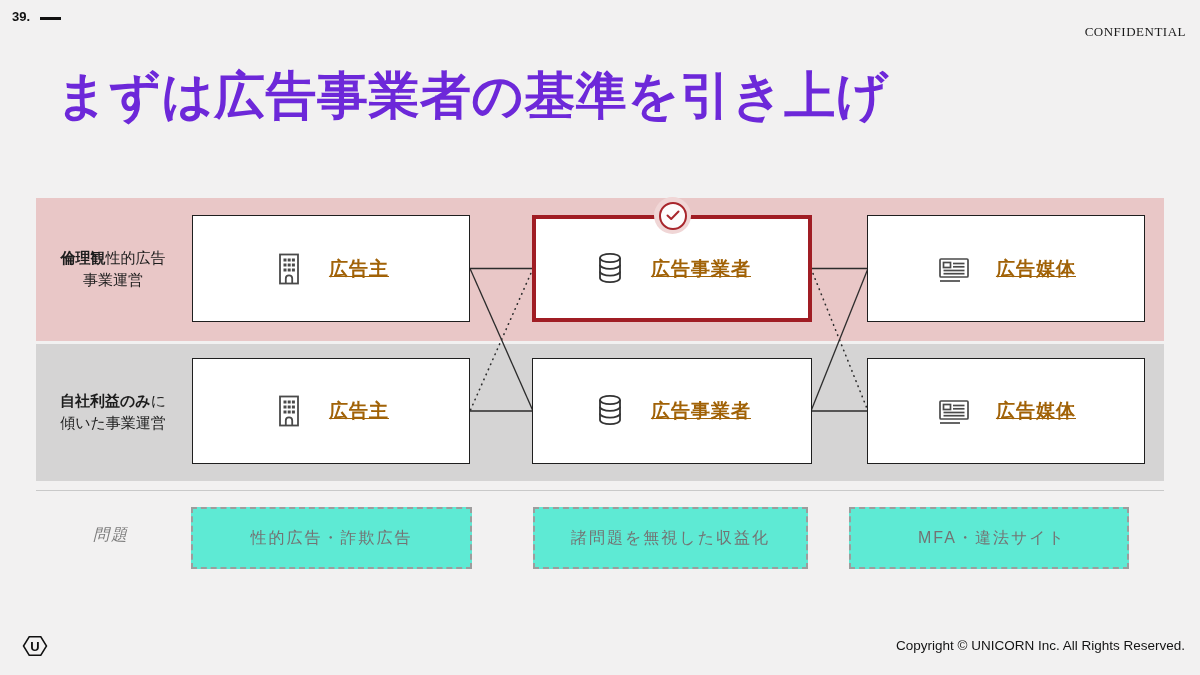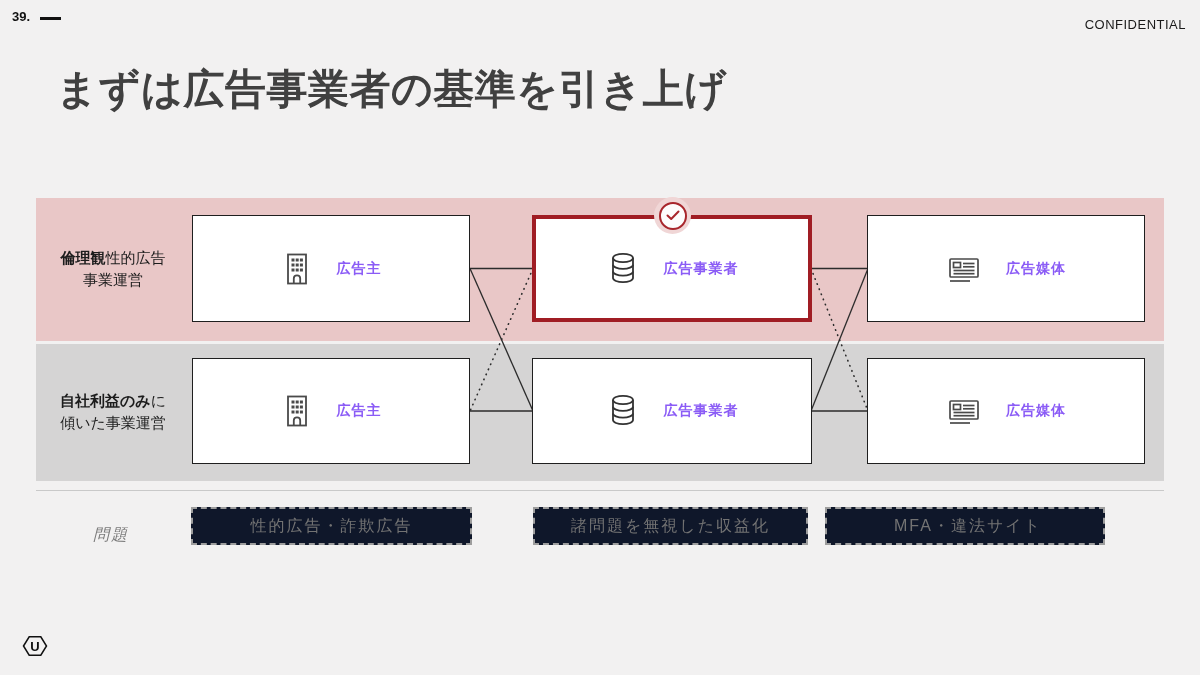--- a/index.html
+++ b/index.html
@@ -3,64 +3,64 @@
 <meta charset="utf-8">
 <style>
   html,body{margin:0;padding:0;}
   .slide{
     position:relative;width:1200px;height:675px;background:#f2f1f1;overflow:hidden;
     font-family:"Liberation Sans","DejaVu Sans",sans-serif;color:#111;
   }
   
   .page-num{position:absolute;left:12px;top:9px;font-size:13px;font-weight:bold;color:#111;}
   .page-dash{position:absolute;left:40px;top:17px;width:21px;height:2.5px;background:#111;}
-  .confidential{position:absolute;right:14px;top:17px;font-size:13px;letter-spacing:.5px;color:#1a1a1a;}
-  
-  .title{position:absolute;left:56px;top:62px;font-size:41px;font-weight:700;color:#404040;letter-spacing:.5px;}
+  .confidential{position:absolute;right:14px;top:24px;font-size:13px;letter-spacing:.5px;color:#1a1a1a;font-family:Liberation Serif, serif;}
+  
+  .title{position:absolute;left:56px;top:62px;font-size:51px;font-weight:700;color:#6d28d9;letter-spacing:.5px;}
   
   .band{position:absolute;left:36px;width:1128px;}
   .band.top{top:198px;height:143px;background:#e9c7c7;}
   .band.bottom{top:344px;height:137px;background:#d5d4d4;}
   
   .row-label{position:absolute;left:33px;width:160px;text-align:center;font-size:15px;line-height:1.45;color:#1c1c1c;}
   .row-label.r1{top:247px;}
   .row-label.r2{top:390px;}
   .row-label b{font-weight:700;}
   
   .connectors{position:absolute;left:0;top:0;width:1200px;height:675px;z-index:1;}
   
   .ebox{
     position:absolute;background:#ffffff;border:1.5px solid #1f1f1f;box-sizing:border-box;
     display:flex;align-items:center;justify-content:center;gap:24px;z-index:2;
   }
-  .ebox .elabel{font-size:14px;font-weight:700;color:#8b5cf6;letter-spacing:1px;}
+  .ebox .elabel{font-size:19px;font-weight:700;color:#a16207;letter-spacing:1px;text-decoration:underline;}
   .ebox .eicon{display:flex;}
   .b1t{left:192px;top:215px;width:278px;height:107px;}
   .b2t{left:532px;top:215px;width:280px;height:107px;border:4px solid #a01d24;}
   .b3t{left:867px;top:215px;width:278px;height:107px;}
   .b1b{left:192px;top:358px;width:278px;height:106px;}
   .b2b{left:532px;top:358px;width:280px;height:106px;}
   .b3b{left:867px;top:358px;width:278px;height:106px;}
   
   .badge-halo{position:absolute;left:654px;top:197px;width:37px;height:37px;border-radius:50%;
     background:#f0d6d6;z-index:3;}
   .badge-circle{position:absolute;left:658.5px;top:201.5px;width:28px;height:28px;border-radius:50%;
     background:#fdfcfc;border:2px solid #a8262c;box-sizing:border-box;z-index:4;
     display:flex;align-items:center;justify-content:center;}
   
   .divider{position:absolute;left:36px;top:490px;width:1128px;height:1px;background:#c9c9c9;}
   
   .problems-label{position:absolute;left:70px;top:525px;width:82px;text-align:center;
     font-size:16px;color:#7b7b7b;letter-spacing:2px;font-style:italic;}
-  .pbox{position:absolute;top:507px;height:38px;background:#0f172a;border:2px dashed #9d9d9d;
+  .pbox{position:absolute;top:507px;height:62px;background:#5eead4;border:2px dashed #9d9d9d;
     box-sizing:border-box;display:flex;align-items:center;justify-content:center;
     font-size:16px;color:#737373;letter-spacing:2px;}
   .p1{left:191px;width:281px;}
   .p2{left:533px;width:275px;}
-  .p3{left:825px;width:280px;padding-left:6px;}
+  .p3{left:849px;width:280px;padding-left:6px;}
   
   .logo{position:absolute;left:21px;top:632px;}
   .copyright{position:absolute;right:15px;top:638px;font-size:13.5px;color:#141414;}
 </style>
 </head>
 <body>
 
 <div class="slide">
 
   <div class="page-num">39.</div>
@@ -221,14 +221,15 @@
   <div class="pbox p1">性的広告・詐欺広告</div>
   <div class="pbox p2">諸問題を無視した収益化</div>
   <div class="pbox p3">MFA・違法サイト</div>
 
   <div class="logo">
     <svg width="28" height="28" viewBox="0 0 28 28">
         <polygon points="2.5,14 8.2,4.8 19.8,4.8 25.5,14 19.8,23.2 8.2,23.2" fill="none" stroke="#111" stroke-width="1.5"></polygon>
         <text x="14" y="18.6" text-anchor="middle" font-size="13" font-weight="bold" fill="#111" font-family="Liberation Sans, DejaVu Sans, sans-serif">U</text>
       </svg>
   </div>
+  <div class="copyright">Copyright © UNICORN Inc. All Rights Reserved.</div>
 
 </div>
 
 </body></html>

